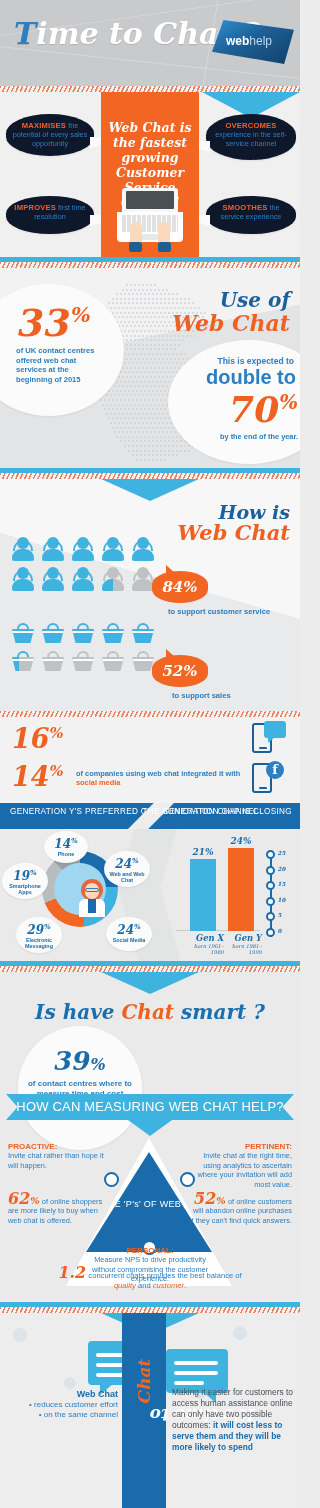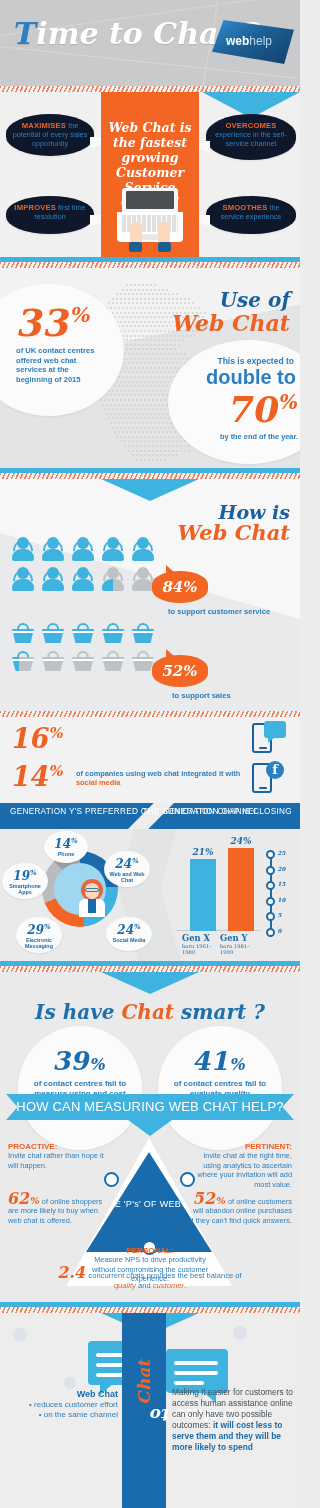--- a/index.html
+++ b/index.html
@@ -173,22 +173,22 @@
   .minib .v s{text-decoration:none;font-size:7px;vertical-align:super;}
   .minib .k{font-size:5.4px;color:#1a6bab;line-height:6px;font-weight:bold;}
   .barchart{position:absolute;left:176px;top:8px;width:118px;height:118px;}
   .bar{position:absolute;bottom:24px;width:26px;}
   .barlbl{position:absolute;font-family:"DejaVu Serif",serif;font-style:italic;font-weight:bold;font-size:9px;}
   .axisline{position:absolute;left:0;bottom:24px;width:84px;height:1px;background:#c8cacc;}
   .axis{position:absolute;right:2px;bottom:18px;width:26px;height:86px;}
   .tick{position:absolute;left:0;width:9px;height:9px;border:2px solid #1a6bab;border-radius:50%;background:#fff;}
   .tickn{position:absolute;left:12px;font-size:5.6px;color:#1a6bab;font-family:"DejaVu Serif",serif;font-style:italic;font-weight:bold;}
   .axisbar{position:absolute;left:4px;top:4px;width:1.5px;height:82px;background:#1a6bab;}
-  .genx{position:absolute;text-align:left;font-size:8.4px;color:#1a6bab;
-     font-family:"DejaVu Serif",serif;font-weight:bold;}
+  .genx{position:absolute;text-align:right;font-size:8.4px;color:#1a6bab;
+     font-family:"DejaVu Serif",serif;font-style:italic;font-weight:bold;}
   .genx s{display:block;text-decoration:none;font-size:5.2px;font-weight:normal;}
 
   
   .smart{background:#eaeaea;position:relative;height:330px;overflow:hidden;}
   .chev3{position:absolute;left:101px;top:0;width:98px;height:22px;background:#3fb3e0;clip-path:polygon(0 0,100% 0,50% 100%);}
   .smartTitle{position:absolute;top:28px;width:300px;text-align:center;font-size:20px;}
   .circbig{position:absolute;width:124px;height:124px;border-radius:50%;background:#fbfbfb;
      box-shadow:0 1px 3px rgba(0,0,0,.07);text-align:center;padding-top:20px;}
   .circbig .v{font-size:26px;color:#1a6bab;font-family:"DejaVu Serif",serif;font-style:italic;font-weight:bold;}
   .circbig .v s{text-decoration:none;font-size:16px;}
@@ -1549,25 +1549,21 @@
   <div class="zig"></div>
 
   <div class="sec smart">
     <div class="chev3"></div>
     <div class="smartTitle script">
       <span class="blue">Is have </span><span class="orange">Chat</span><span class="blue"> smart ?</span>
     </div>
 
     <div class="circbig" style="left:18px;top:54px;">
       <div class="v"><span>39</span><s>%</s></div>
-      <div class="d">of contact centres fail to measure using and cost</div>
-    </div>
-    <div class="circbig" style="right:18px;top:54px;">
-      <div class="v"><span>41</span><s>%</s></div>
-      <div class="d">of contact centres fail to evaluate quality</div>
+      <div class="d">of contact centres where to measure time and cost</div>
     </div>
 
     <div class="ribbon">HOW CAN MEASURING WEB CHAT HELP?</div>
     <div class="chev4"></div>
 
     <div class="tri"></div>
     <div class="tri2">
       <div class="lbl">THREE 'P's' OF WEB CHAT</div>
     </div>
     <div class="knob" style="left:104px;top:200px;"></div>
@@ -1588,21 +1584,21 @@
     </div>
     <div class="pcol" style="right:8px;top:222px;text-align:right;">
       <span class="pnum"><span>52</span><s style="text-decoration:none;font-size:10px;">%</s></span><span> of online customers will abandon online purchases if they can't find quick answers.</span>
     </div>
 
     <div class="pmid">
       <span class="h">PERSONAL:</span>
       <span>Measure NPS to drive productivity without compromising the customer experience.</span>
     </div>
     <div class="conc">
-      <span class="pnum">2.4</span><span> concurrent chats provides the best balance of </span><em>quality</em><span> and </span><em>customer</em><span>.</span>
+      <span class="pnum">1.2</span><span> concurrent chats provides the best balance of </span><em>quality</em><span> and </span><em>customer</em><span>.</span>
     </div>
   </div>
   <div class="bluebar"></div>
   <div class="zig"></div>
 
   <div class="sec final">
     <div class="bgicons"></div>
     <div class="chev5"></div>
 
     <div class="chatbox l" style="left:88px;top:28px;">

